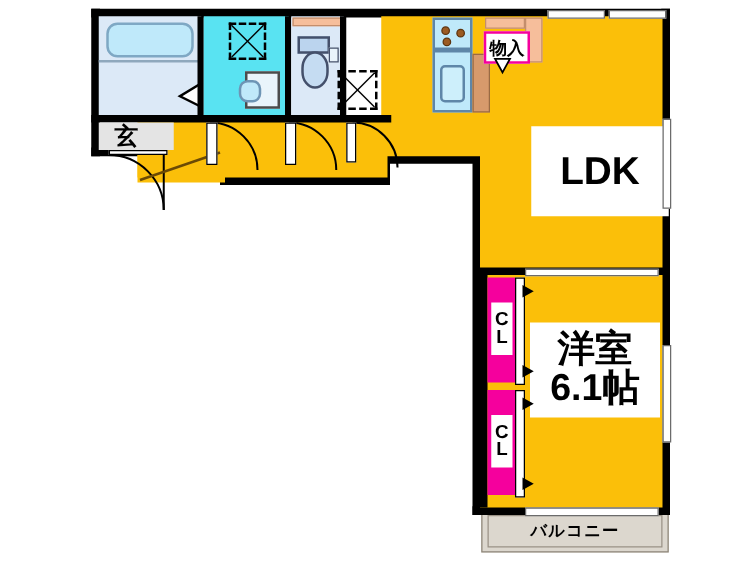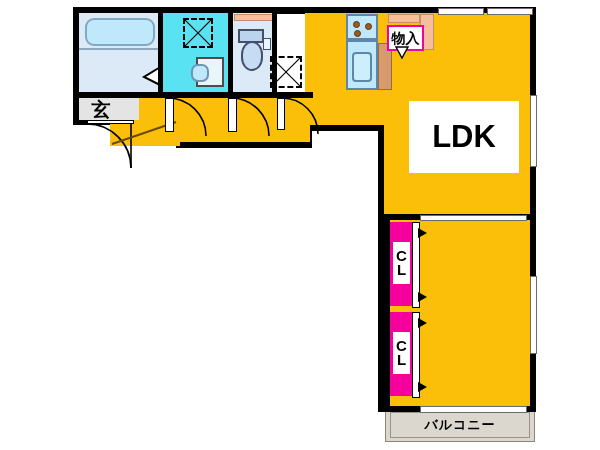--- a/index.html
+++ b/index.html
@@ -16,21 +16,21 @@
   .floor-genkan{background:#E4E4E4;}
   .floor-closet{background:#F5009D;}
   .floor-balcony{background:#DCD7CE;}
   .wall{background:#000000;}
 
   
   .lbl{position:absolute;background:#ffffff;color:#000;
        display:flex;flex-direction:column;align-items:center;
        justify-content:center;line-height:1.02;text-align:center;
        font-weight:700;letter-spacing:0px;}
-  .lbl-big{font-size:31px;}
+  .lbl-big{font-size:31px;margin-left:16px;}
   .lbl-mid{font-size:30px;}
   .lbl-bal{font-size:13px;font-weight:700;letter-spacing:1px;background:transparent;}
   .lbl-cl{font-size:15px;font-weight:700;background:#ffffff;
           display:flex;flex-direction:column;line-height:0.95;}
   .lbl-store{font-size:14px;font-weight:700;background:#ffffff;
              border:2px solid #F5009D;color:#000;letter-spacing:0px;}
   .lbl-genkan{font-size:19px;font-weight:700;background:transparent;}
 
   
   .tub{background:#BFE9FA;border:2px solid #7FA8C4;border-radius:9px;}
@@ -172,20 +172,24 @@
 
   <div class="lbl lbl-store" style="left:387px;top:25px;width:33px;height:22px;">物入</div>
   <svg class="ln" style="left:396px;top:47px;width:14px;height:12px;">
     <polygon points="0,0 12,0 6,11" fill="#ffffff" stroke="#000" stroke-width="1.4"></polygon>
   </svg>
 
   <div class="lbl lbl-big" style="left:409px;top:101px;width:110px;height:72px;">
     <span>LDK</span>
   </div>
 
+  <div class="lbl lbl-mid" style="left:424px;top:258px;width:104px;height:76px;">
+    <span>洋室</span>
+    <span>6.1帖</span>
+  </div>
 
   <div class="abs wall" style="left:384px;top:220px;width:6px;height:186px;"></div>
 
   <div class="abs floor-closet" style="left:390px;top:222px;width:22px;height:84px;"></div>
   <div class="lbl lbl-cl" style="left:393px;top:242px;width:17px;height:42px;">
     <span>C</span>
     <span>L</span>
   </div>
   <div class="slider" style="left:412px;top:222px;width:6px;height:84px;"></div>
   <div class="arrow arrow-r" style="left:418px;top:228px;"></div>

